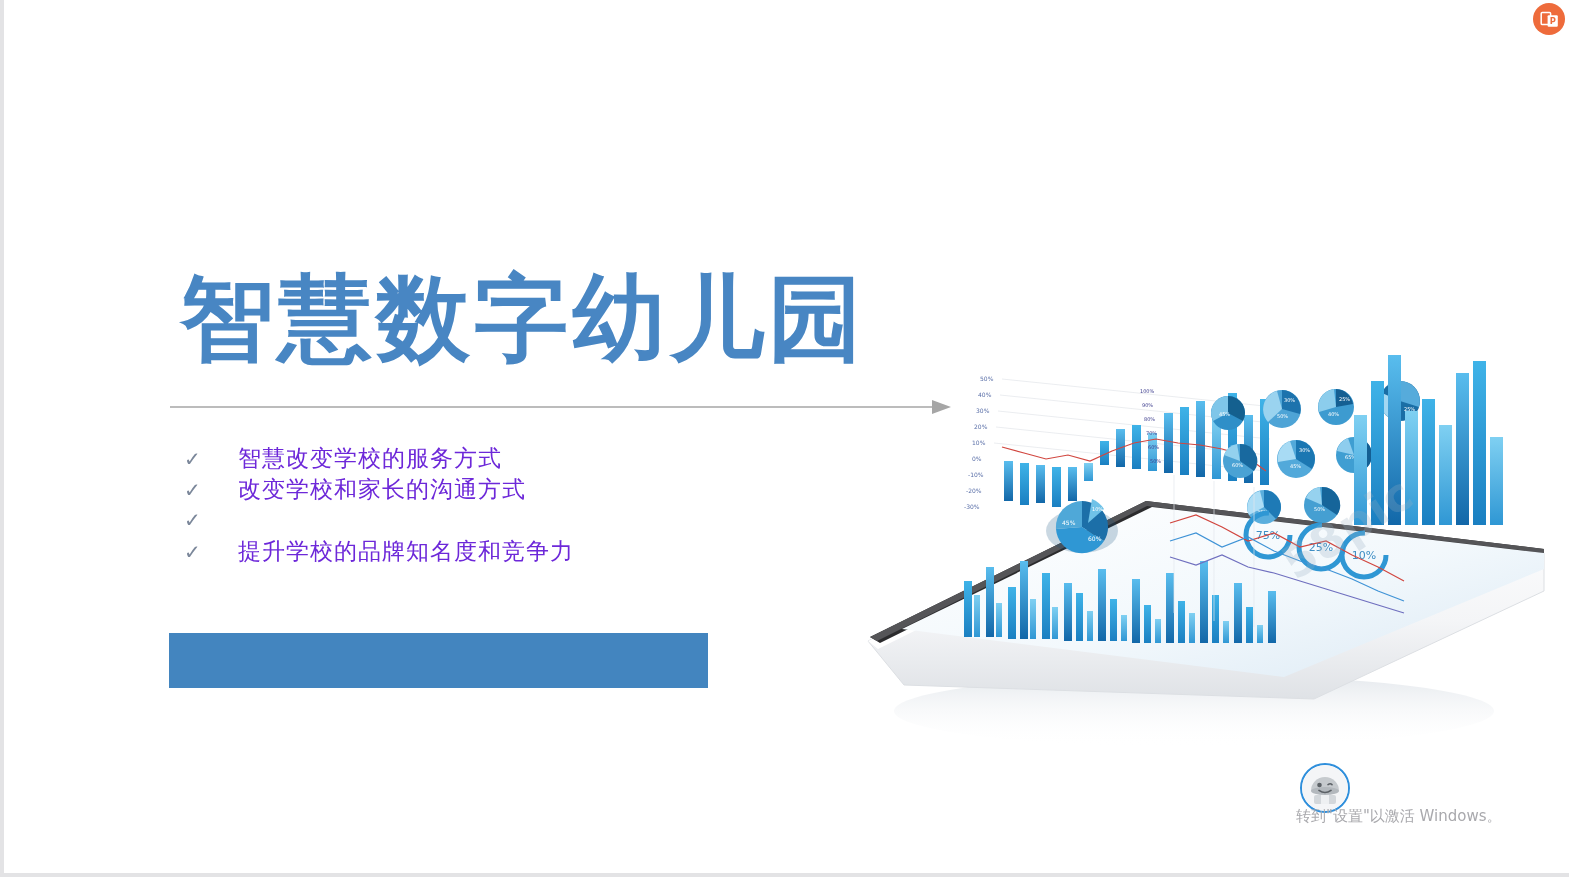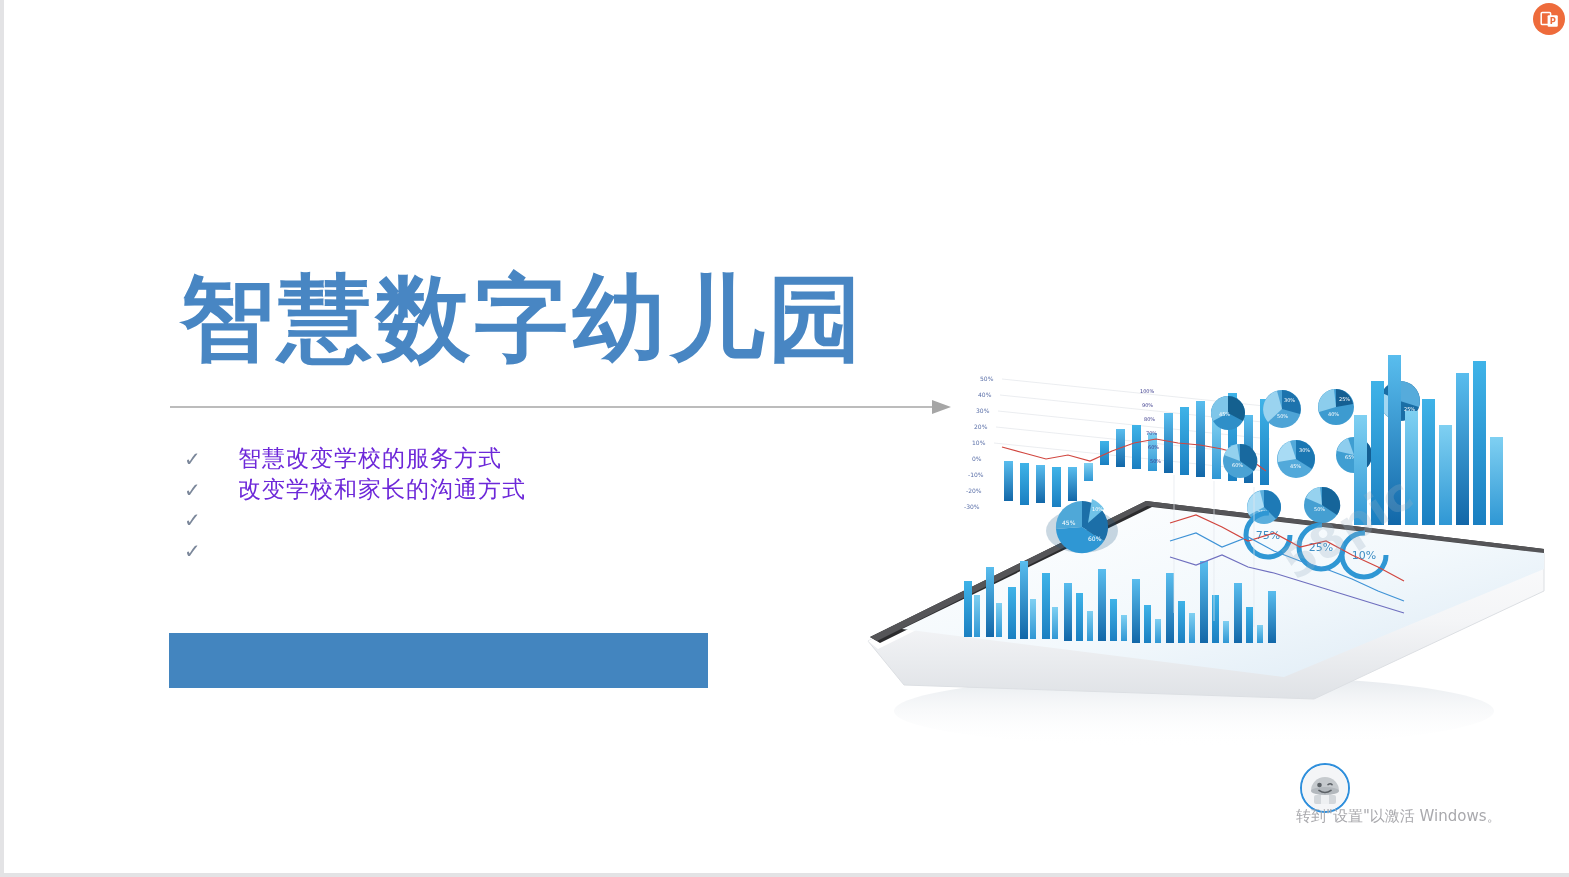--- a/index.html
+++ b/index.html
@@ -190,20 +190,21 @@
       <span class="bullet-check">✓</span>
       <span class="bullet-text">改变学校和家长的沟通方式</span>
     </div>
 
     <div class="bullet-row">
       <span class="bullet-check">✓</span>
     </div>
 
     <div class="bullet-row">
       <span class="bullet-check">✓</span>
+      <span class="bullet-text">提升学校的品牌知名度和竞争力</span>
     </div>
 
   </div>
 
   <div id="blue-bar"></div>
 
   <div id="illustration">
     <svg width="720" height="420" viewBox="0 0 720 420" aria-hidden="true">
       <defs>
         <linearGradient id="gBarA" x1="0" y1="0" x2="0" y2="1">

